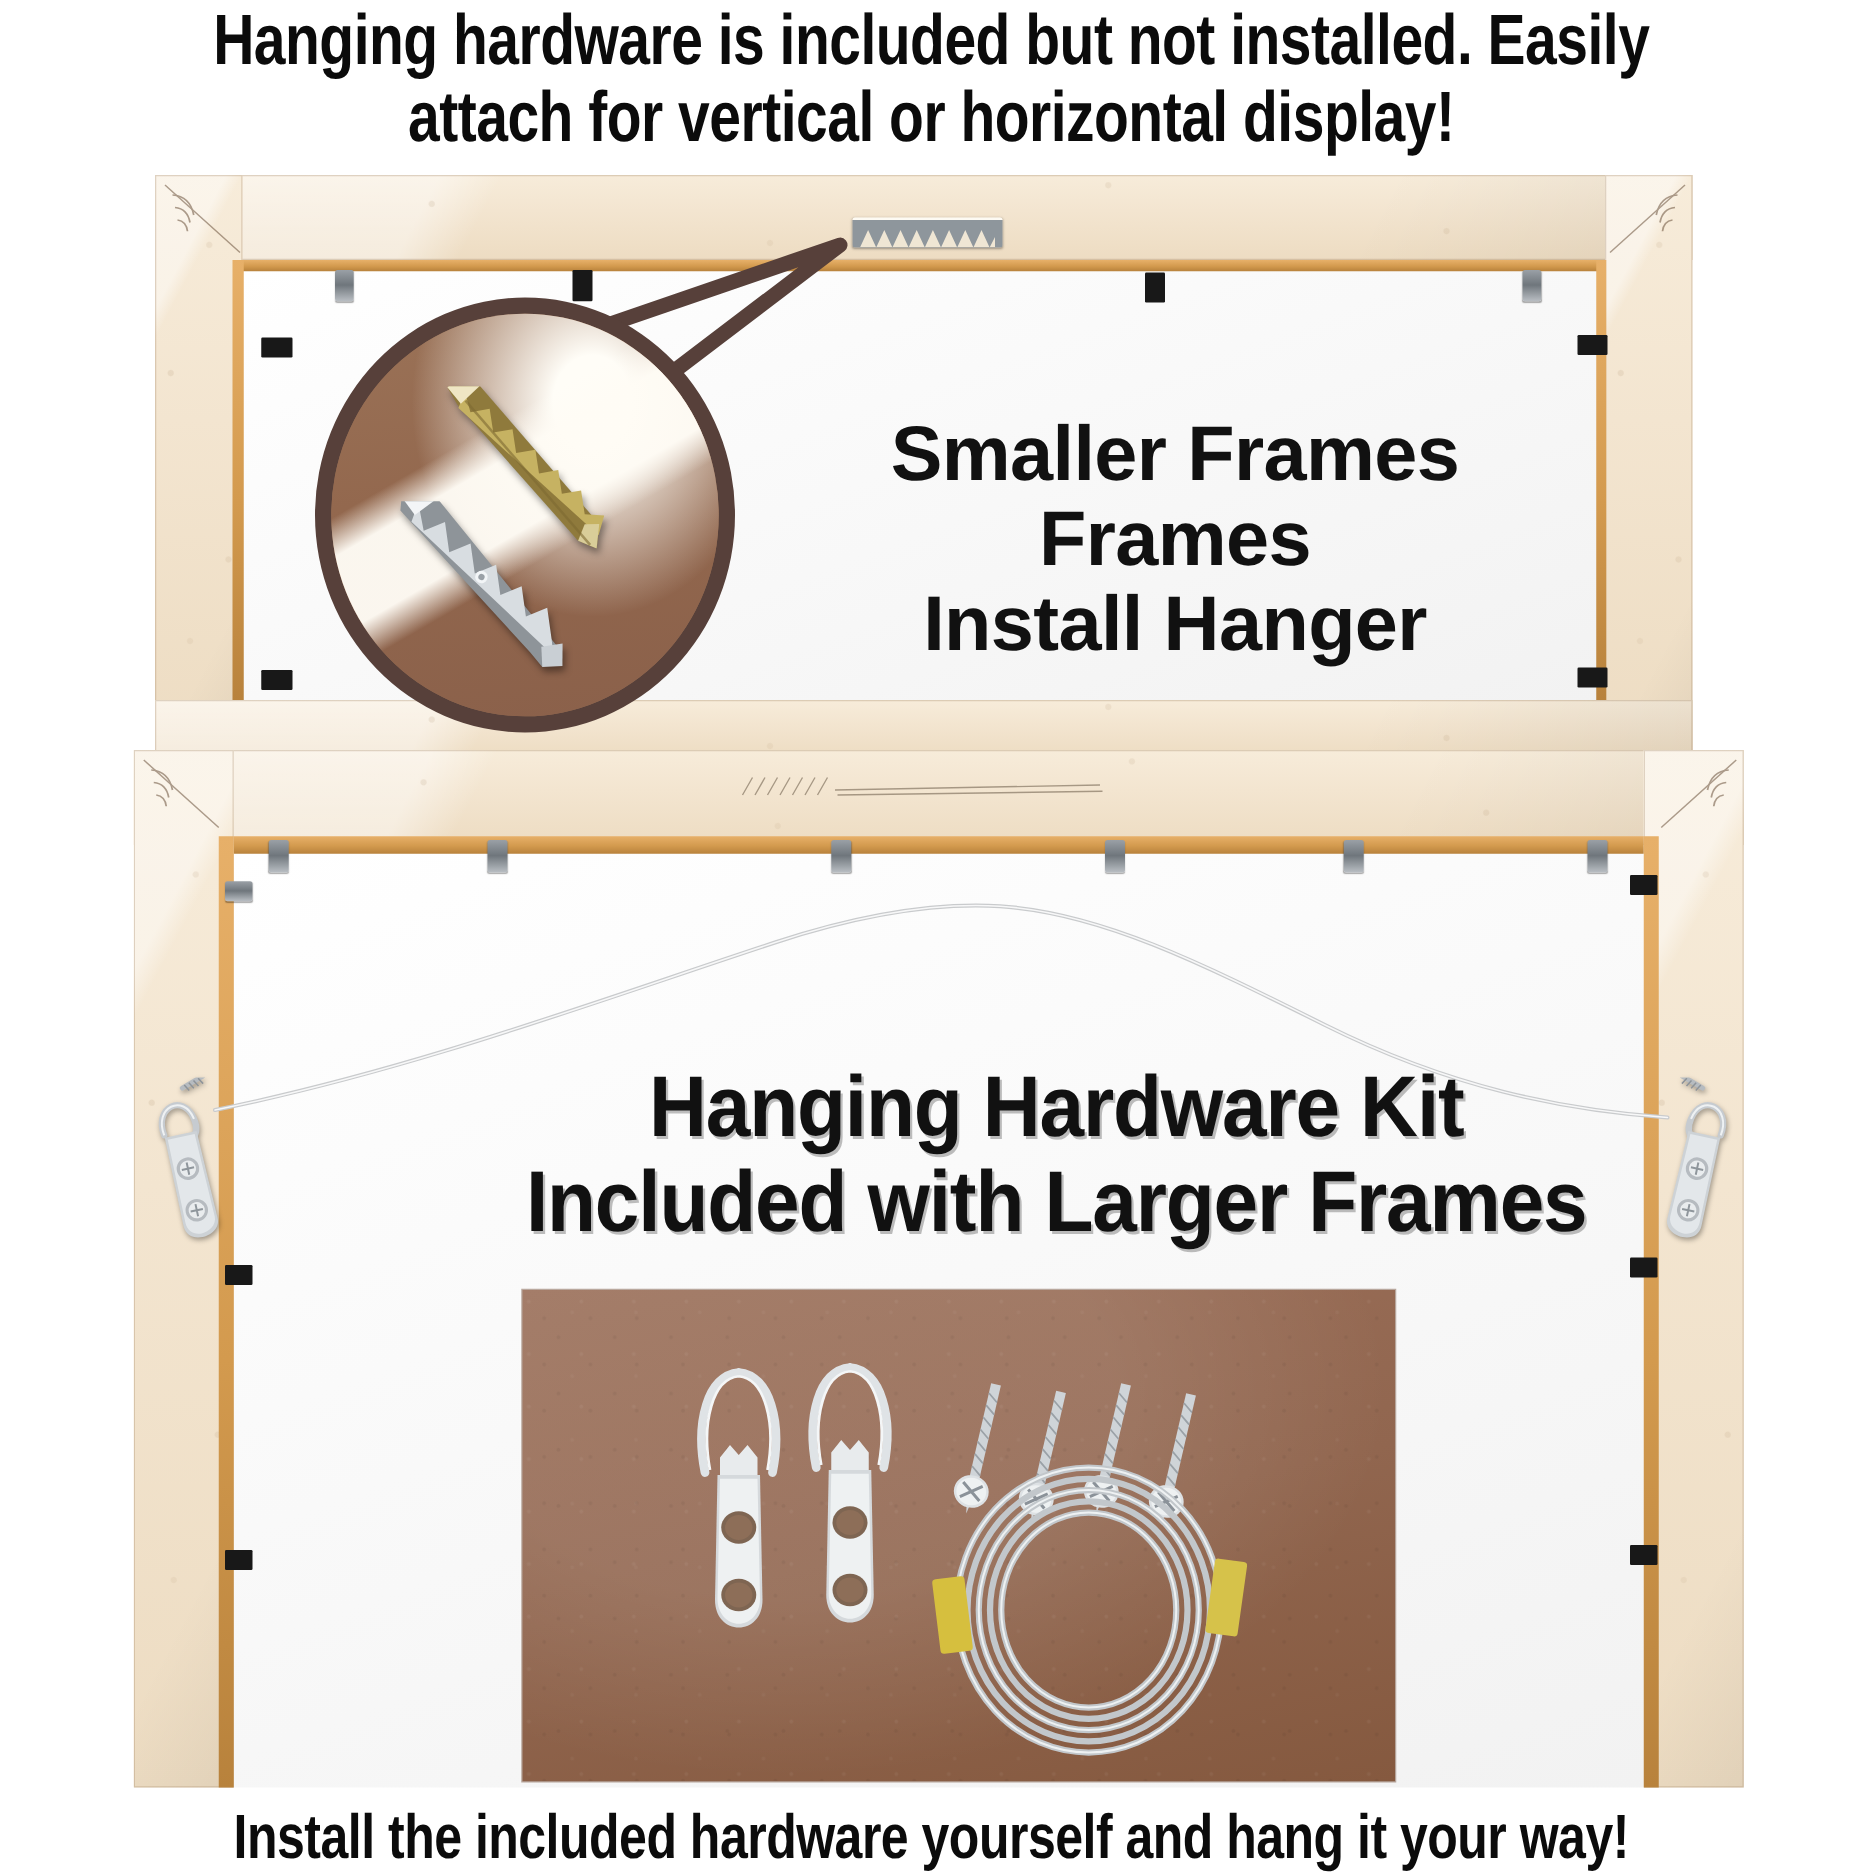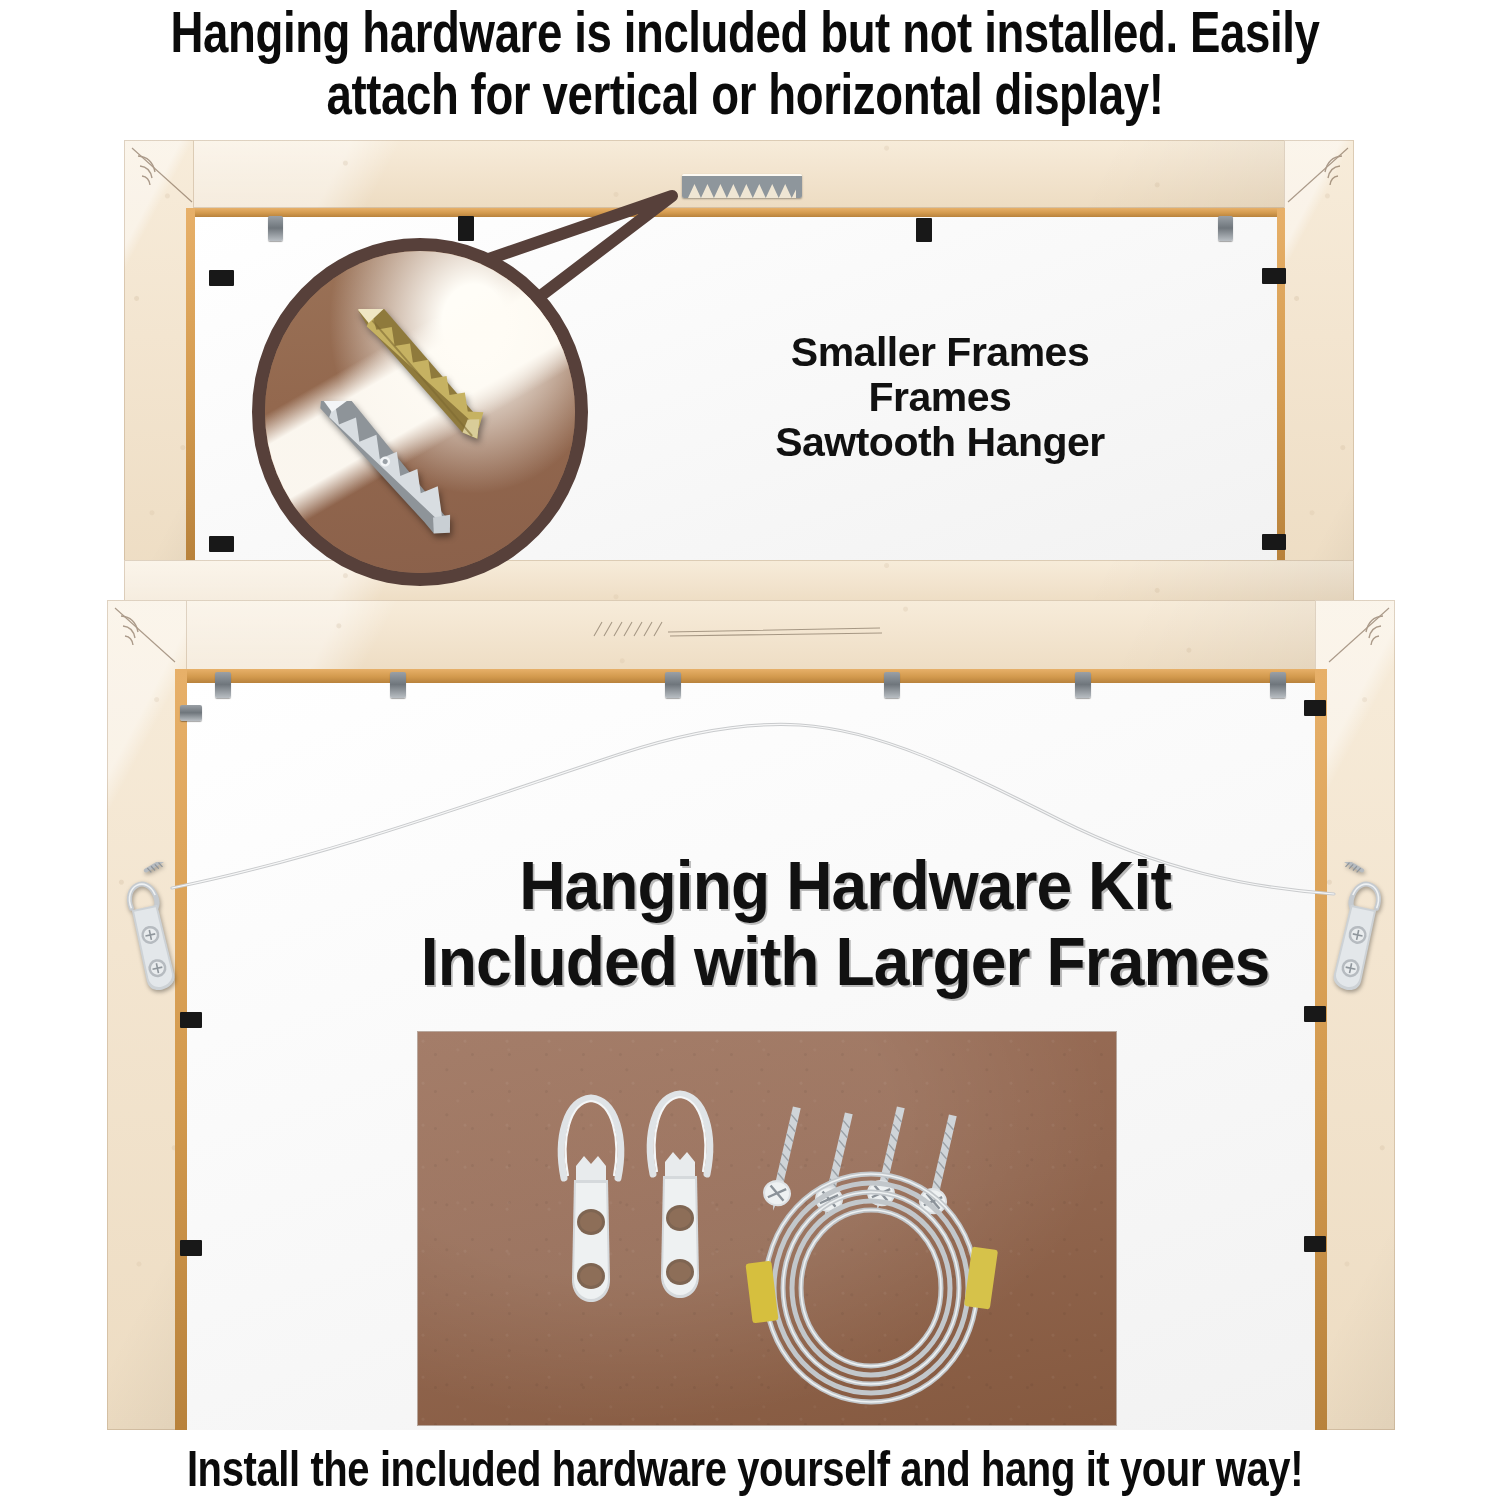--- a/index.html
+++ b/index.html
@@ -128,21 +128,21 @@
     background-size:42px 42px,37px 37px,51px 51px,45px 45px;
   }
 
   
   .overlay-text{
     position:absolute;text-align:center;color:#111;
     font-weight:700;font-family:"Liberation Sans", sans-serif;
     line-height:1.10;white-space:nowrap;
   }
   #text-smaller{
-    left:640px;top:330px;width:600px;font-size:41px;letter-spacing:-.5px;
+    left:640px;top:330px;width:600px;font-size:62px;letter-spacing:-.5px;
   }
   #text-kit{
     left:255px;top:848px;width:1180px;font-size:69px;letter-spacing:-1px;
     transform:scaleX(.93);transform-origin:center top;
     text-shadow:2px 2px 0 rgba(0,0,0,.25);
   }
 </style>
 </head>
 <body>
 
@@ -212,21 +212,21 @@
           <path d="M176 104 L190 96 L182 80 L168 90 Z" fill="#c9cfd4"></path>
           <circle cx="100" cy="62" r="5" fill="#f2f5f7"></circle>
           <circle cx="100" cy="62" r="2.5" fill="#9aa1a7"></circle>
         </g>
       </svg>
     </div>
 
     <div class="overlay-text" id="text-smaller">
       <div>Smaller Frames</div>
       <div>Frames</div>
-      <div>Sawtooth Hanger</div>
+      <div>Install Hanger</div>
     </div>
   </div>
 
   <div>
 
     <div class="frame" style="left:107px;top:600px;width:1288px;height:76px;"></div>
     <div class="frame" style="left:107px;top:600px;width:80px;height:830px;"></div>
     <div class="frame" style="left:1315px;top:600px;width:80px;height:830px;"></div>
 
     <svg class="corner-mark" style="left:113px;top:606px;" viewBox="0 0 64 58">

